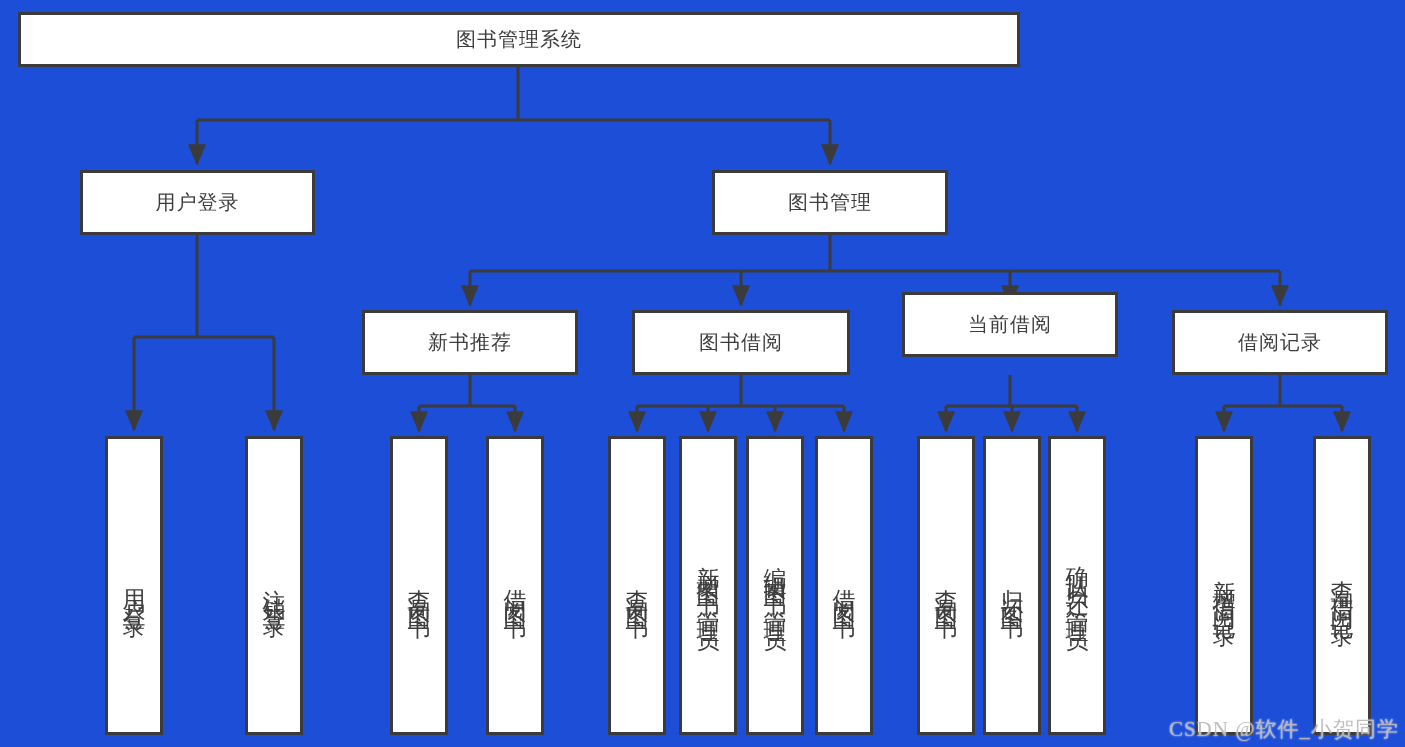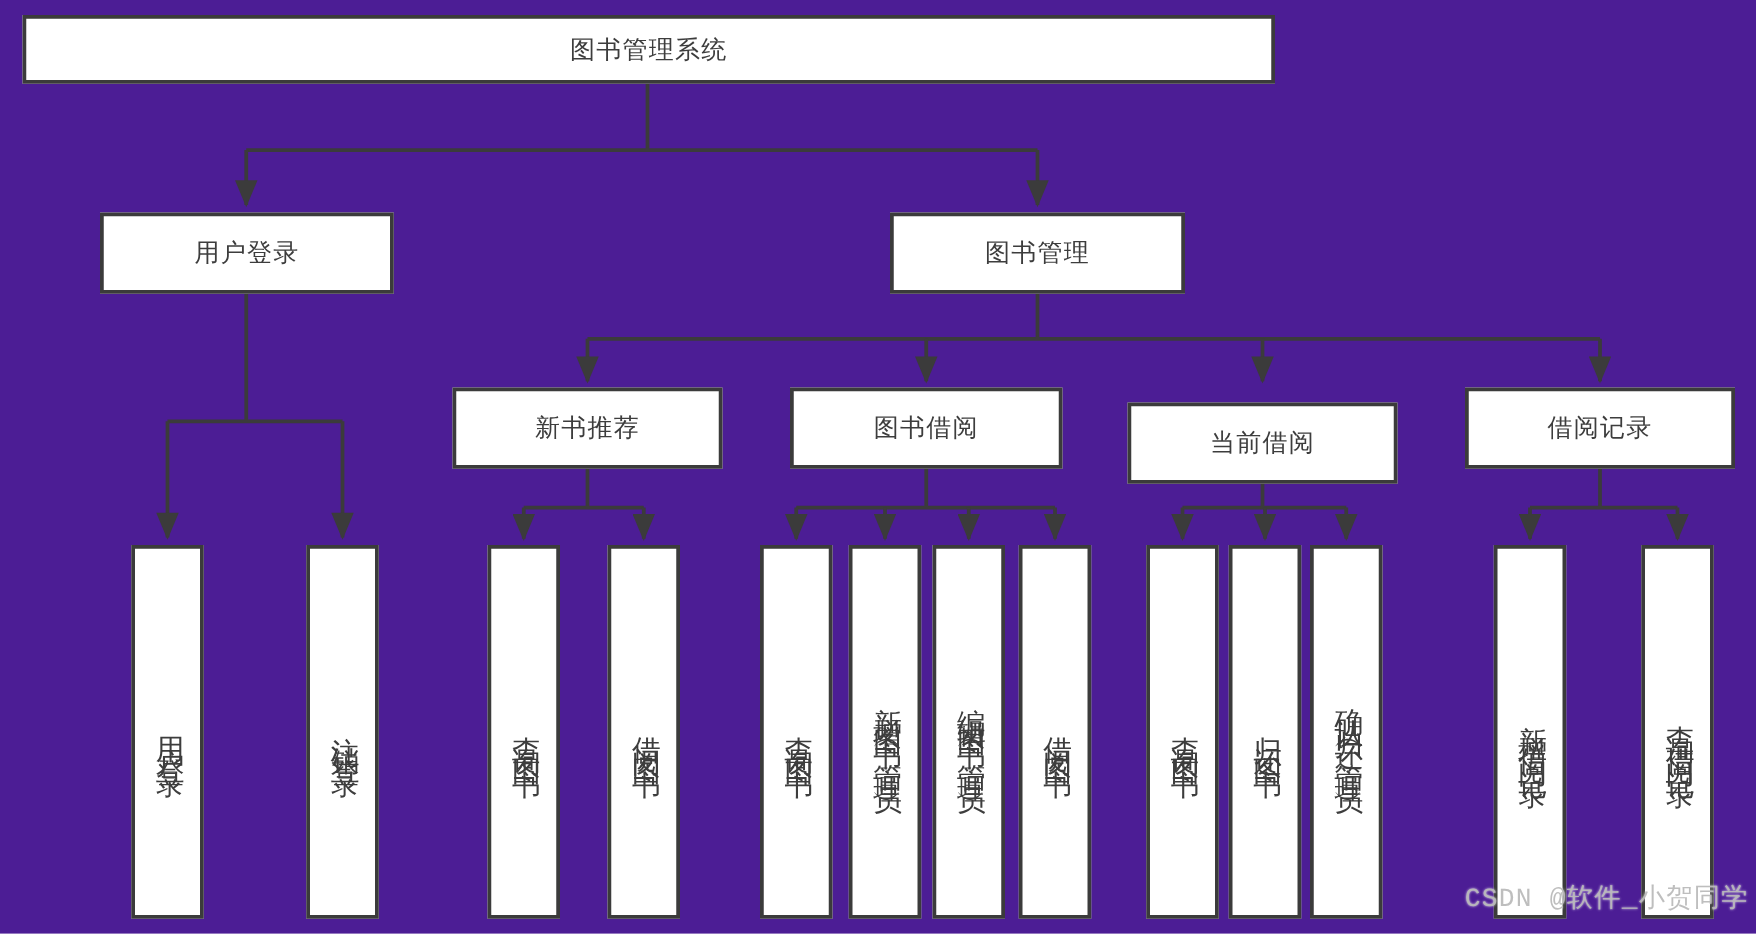--- a/index.html
+++ b/index.html
@@ -1,21 +1,21 @@
 <!DOCTYPE html>
 <html><head>
 <meta charset="utf-8">
 <style>
   * { margin:0; padding:0; box-sizing:border-box; }
   html,body { background:#ffffff; }
   .canvas {
     position:relative;
     width:1405px; height:747px;
-    background:#4c1d95;
-    font-family:Liberation Mono, monospace;
+    background:#1d4ed8;
+    font-family:Liberation Serif, serif;
     color:#3d3d3d;
     overflow:hidden;
   }
   svg.connectors { position:absolute; left:0; top:0; }
   .node {
     position:absolute;
     background:#ffffff;
     border:3px solid #3b3b3b;
     display:flex; align-items:center; justify-content:center;
     font-size:20px;
@@ -26,21 +26,21 @@
   .leaf {
     font-size:23px;
     letter-spacing:9px;
     writing-mode:vertical-rl;
     text-orientation:mixed;
     line-height:1;
     padding-top:6px;
   }
   .watermark {
     position:absolute;
-    right:6px; bottom:15px;
+    right:6px; bottom:4px;
     font-size:21px;
     color:rgba(185,185,185,0.92);
     text-shadow:0 0 2px rgba(255,255,255,0.9);
     letter-spacing:1px;
     z-index:3;
     white-space:nowrap;
   }
 </style>
 </head>
 <body>
@@ -90,21 +90,21 @@
     </g>
   </svg>
 
   <div class="node" style="left:18px; top:12px; width:1002px; height:55px;">图书管理系统</div>
 
   <div class="node" style="left:80px; top:170px; width:235px; height:65px;">用户登录</div>
   <div class="node" style="left:362px; top:310px; width:216px; height:65px;">新书推荐</div>
 
   <div class="node" style="left:712px; top:170px; width:236px; height:65px;">图书管理</div>
   <div class="node" style="left:632px; top:310px; width:218px; height:65px;">图书借阅</div>
-  <div class="node" style="left:902px; top:322px; width:216px; height:65px;">当前借阅</div>
+  <div class="node" style="left:902px; top:292px; width:216px; height:65px;">当前借阅</div>
   <div class="node" style="left:1172px; top:310px; width:216px; height:65px;">借阅记录</div>
 
   <div class="node leaf" style="left:105px; top:436px; width:58px; height:299px;">用户登录</div>
   <div class="node leaf" style="left:245px; top:436px; width:58px; height:299px;">注销登录</div>
 
   <div class="node leaf" style="left:390px; top:436px; width:58px; height:299px;">查询图书</div>
   <div class="node leaf" style="left:486px; top:436px; width:58px; height:299px;">借阅图书</div>
 
   <div class="node leaf" style="left:608px; top:436px; width:58px; height:299px;">查询图书</div>
   <div class="node leaf" style="left:679px; top:436px; width:58px; height:299px;">新增图书（管理员）</div>

